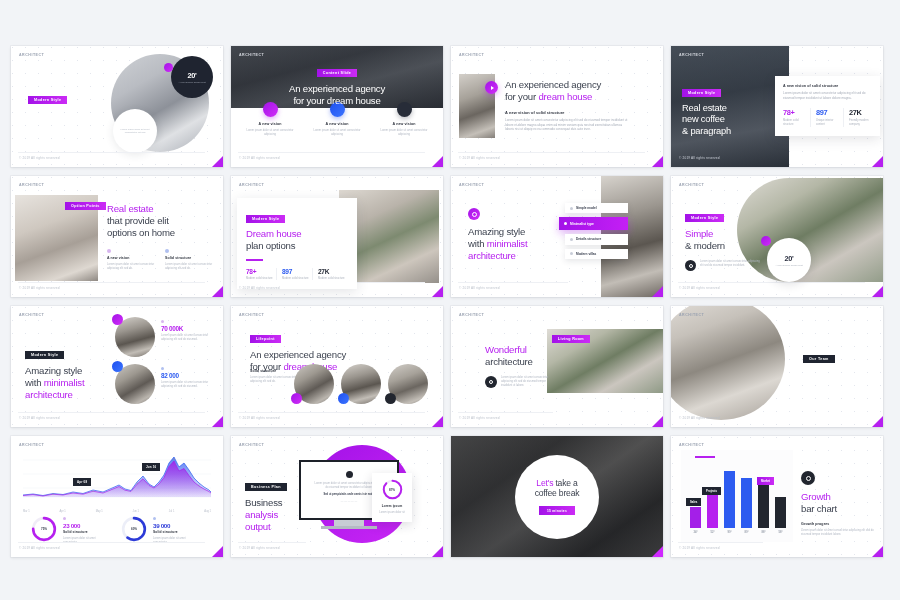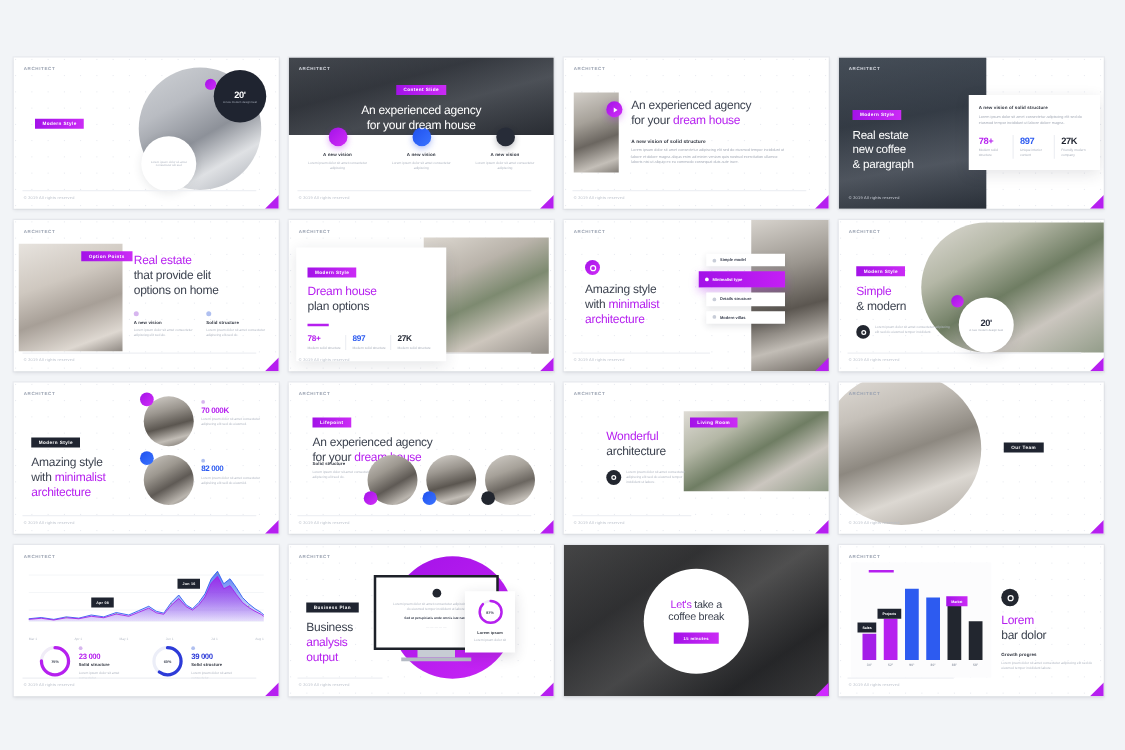--- a/index.html
+++ b/index.html
@@ -649,22 +649,22 @@
       <span style="width:11px;text-align:center;">80°</span>
       <span style="width:11px;text-align:center;">88°</span>
       <span style="width:11px;text-align:center;">58°</span>
     </div>
 
     <div style="position:absolute; left:130px; top:35px; right:8px;">
       <div class="circ" style="width:14px;height:14px;background:#22262f;display:flex;align-items:center;justify-content:center;">
         <div class="circ" style="width:5px;height:5px;border:1.1px solid #fff;"></div>
       </div>
       <div class="h-lg" style="margin-top:6px;">
-        <div class="accent">Lorem</div>
-        <div>bar dolor</div>
+        <div class="accent">Growth</div>
+        <div>bar chart</div>
       </div>
       <div class="sub" style="margin-top:7px; font-size:3.6px;">Growth progres</div>
       <div class="tiny" style="margin-top:3px;">Lorem ipsum dolor sit amet consectetur adipiscing elit sed do eiusmod tempor incididunt labore.</div>
     </div>
 
     <div class="rule" style="width:40%;"></div>
     <div class="foot">© 2019 All rights reserved</div>
     <div class="fold"></div>
   </div>
 

